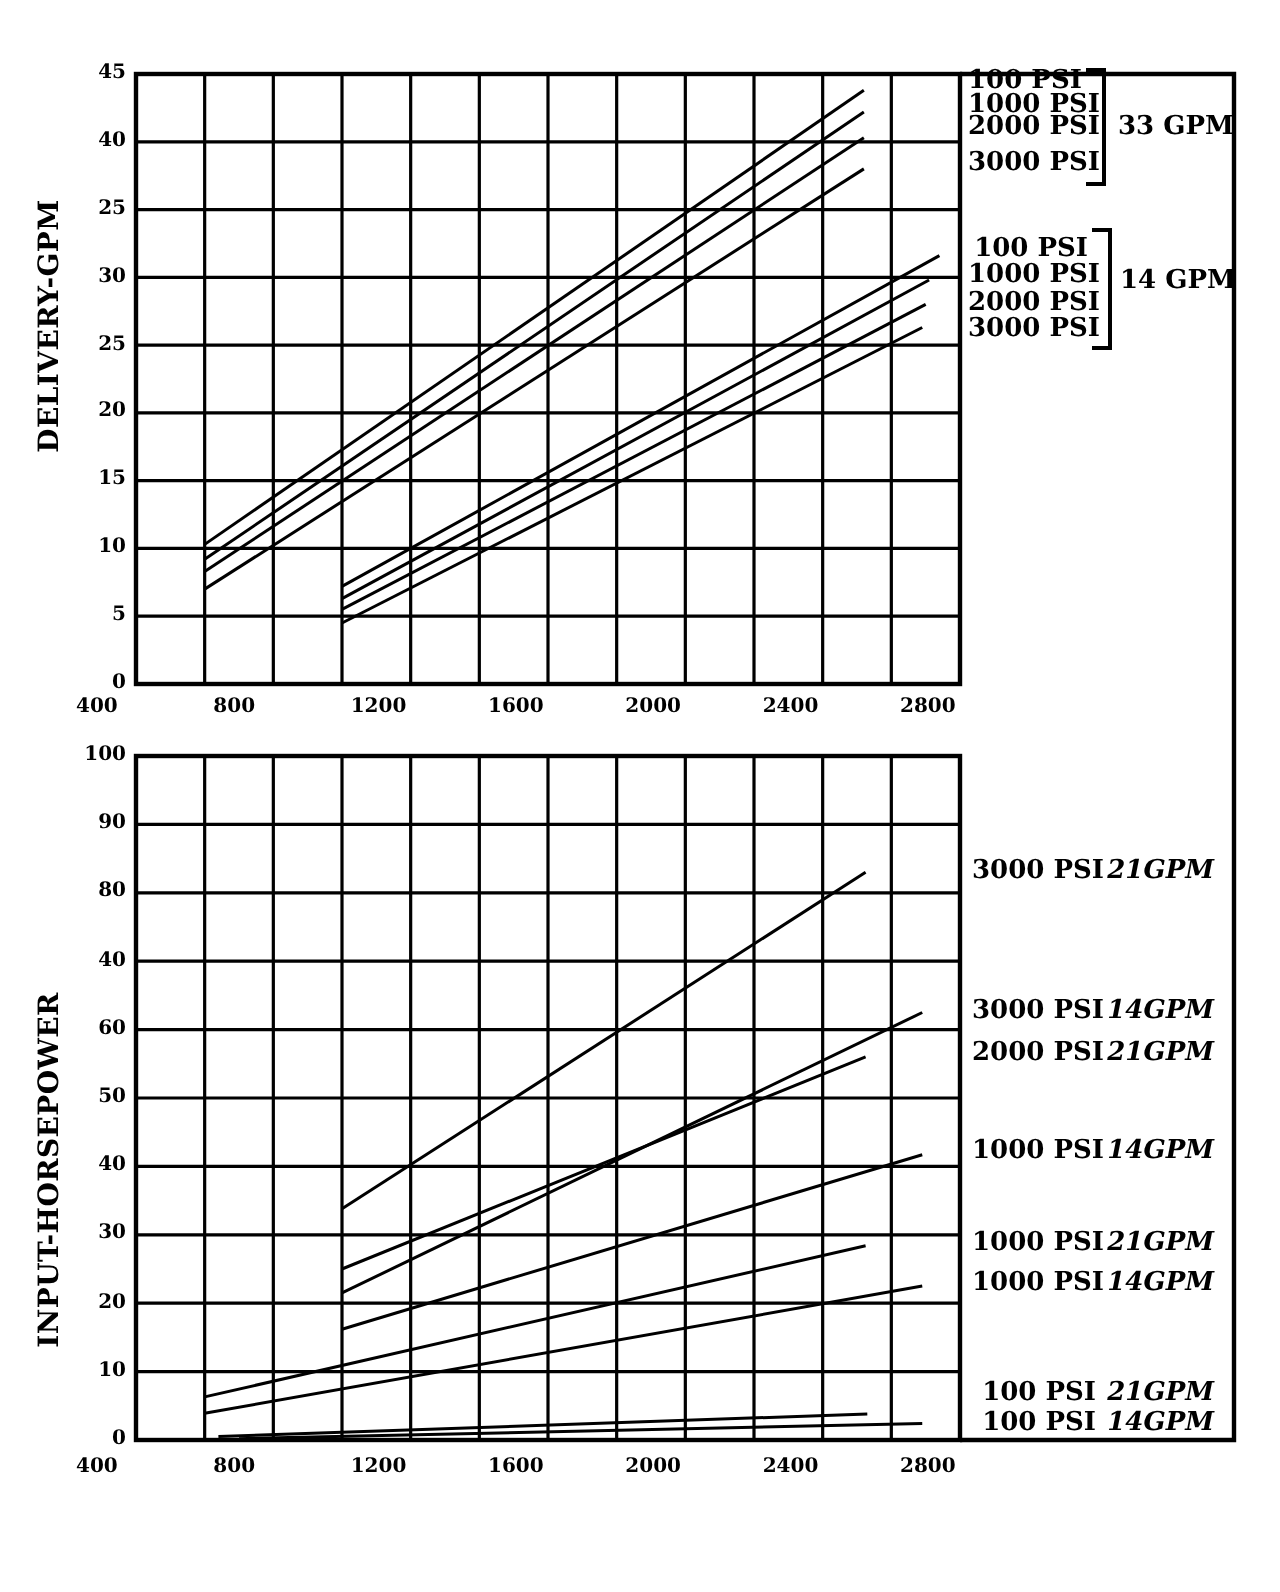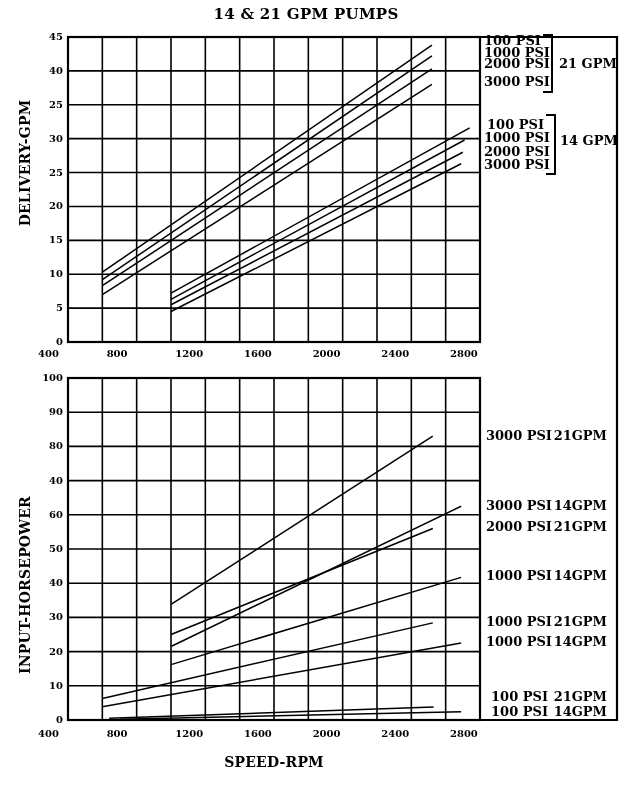--- a/index.html
+++ b/index.html
@@ -24,27 +24,26 @@
   #lge-0 .lg-entry:nth-child(4){margin-top:6px;}
   #lge-1 .lg-entry{height:13.3px;line-height:13.3px;}
   .bracket{border-top:2px solid #000;border-right:2px solid #000;border-bottom:2px solid #000;width:8px;}
   #br-0{left:543px;top:34px;height:55px;}
   #br-1{left:546px;top:114px;height:57px;}
   .lg-group-label{font-size:13px;height:14px;line-height:14px;}
   #lgl-0{left:559px;top:57px;}
   #lgl-1{left:560px;top:134px;}
   .bl-row{left:486px;width:121px;display:flex;font-size:13px;height:16px;line-height:16px;}
   .bl-psi{width:62px;text-align:right;}
-  .bl-gpm{width:59px;text-align:right;}
+  .bl-gpm{width:59px;text-align:right;font-style:italic;}
 </style>
 </head>
 <body>
 
 <div class="stage">
-  <div class="abs fig-title">14 &amp; 21 GPM PUMPS</div>
 
   <svg id="plot-svg" width="640" height="796">
       <line x1="102.33333333333334" y1="37" x2="102.33333333333334" y2="342" stroke="#000000" stroke-width="1.6"></line>
       <line x1="136.66666666666669" y1="37" x2="136.66666666666669" y2="342" stroke="#000000" stroke-width="1.6"></line>
       <line x1="171" y1="37" x2="171" y2="342" stroke="#000000" stroke-width="1.6"></line>
       <line x1="205.33333333333334" y1="37" x2="205.33333333333334" y2="342" stroke="#000000" stroke-width="1.6"></line>
       <line x1="239.66666666666666" y1="37" x2="239.66666666666666" y2="342" stroke="#000000" stroke-width="1.6"></line>
       <line x1="274" y1="37" x2="274" y2="342" stroke="#000000" stroke-width="1.6"></line>
       <line x1="308.33333333333337" y1="37" x2="308.33333333333337" y2="342" stroke="#000000" stroke-width="1.6"></line>
       <line x1="342.6666666666667" y1="37" x2="342.6666666666667" y2="342" stroke="#000000" stroke-width="1.6"></line>
@@ -95,30 +94,29 @@
       <polyline points="171,664.596 461.1166666666667,577.386" fill="none" stroke="#000000" stroke-width="1.5"></polyline>
       <polyline points="102.33333333333334,698.454 432.7916666666667,622.8720000000001" fill="none" stroke="#000000" stroke-width="1.5"></polyline>
       <polyline points="102.33333333333334,706.662 461.1166666666667,643.05" fill="none" stroke="#000000" stroke-width="1.5"></polyline>
       <polyline points="109.2,718.29 433.65,707.004" fill="none" stroke="#000000" stroke-width="1.5"></polyline>
       <polyline points="119.5,719.316 461.1166666666667,711.792" fill="none" stroke="#000000" stroke-width="1.5"></polyline>
       <path d="M 480 37 H 617 V 720 H 480" fill="none" stroke="#000000" stroke-width="2.2"></path>
     </svg>
 
   <div class="abs axis-y" id="ylabel-top">DELIVERY-GPM</div>
   <div class="abs axis-y" id="ylabel-bottom">INPUT-HORSEPOWER</div>
-  <div class="abs axis-x">SPEED-RPM</div>
 
   <div class="abs lg-entries" id="lge-0">
       <div class="lg-entry">100 PSI</div>
       <div class="lg-entry">1000 PSI</div>
       <div class="lg-entry">2000 PSI</div>
       <div class="lg-entry">3000 PSI</div>
     </div>
   <div class="abs bracket" id="br-0"></div>
-  <div class="abs lg-group-label" id="lgl-0">21 GPM</div>
+  <div class="abs lg-group-label" id="lgl-0">33 GPM</div>
 
   <div class="abs lg-entries" id="lge-1">
       <div class="lg-entry">100 PSI</div>
       <div class="lg-entry">1000 PSI</div>
       <div class="lg-entry">2000 PSI</div>
       <div class="lg-entry">3000 PSI</div>
     </div>
   <div class="abs bracket" id="br-1"></div>
   <div class="abs lg-group-label" id="lgl-1">14 GPM</div>
 <div class="abs tick ytick" style="left: 18px; top: 334px;">0</div>

